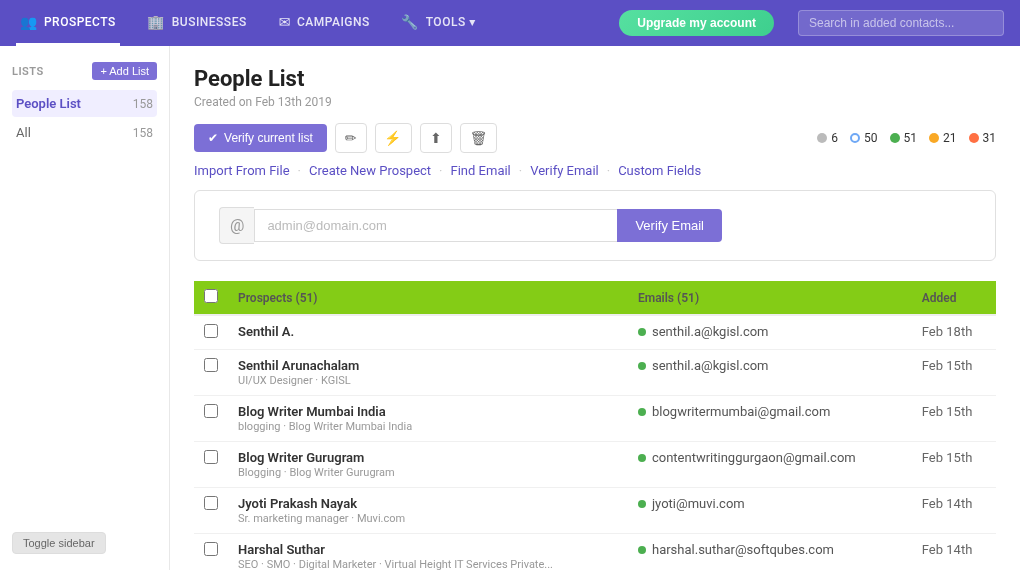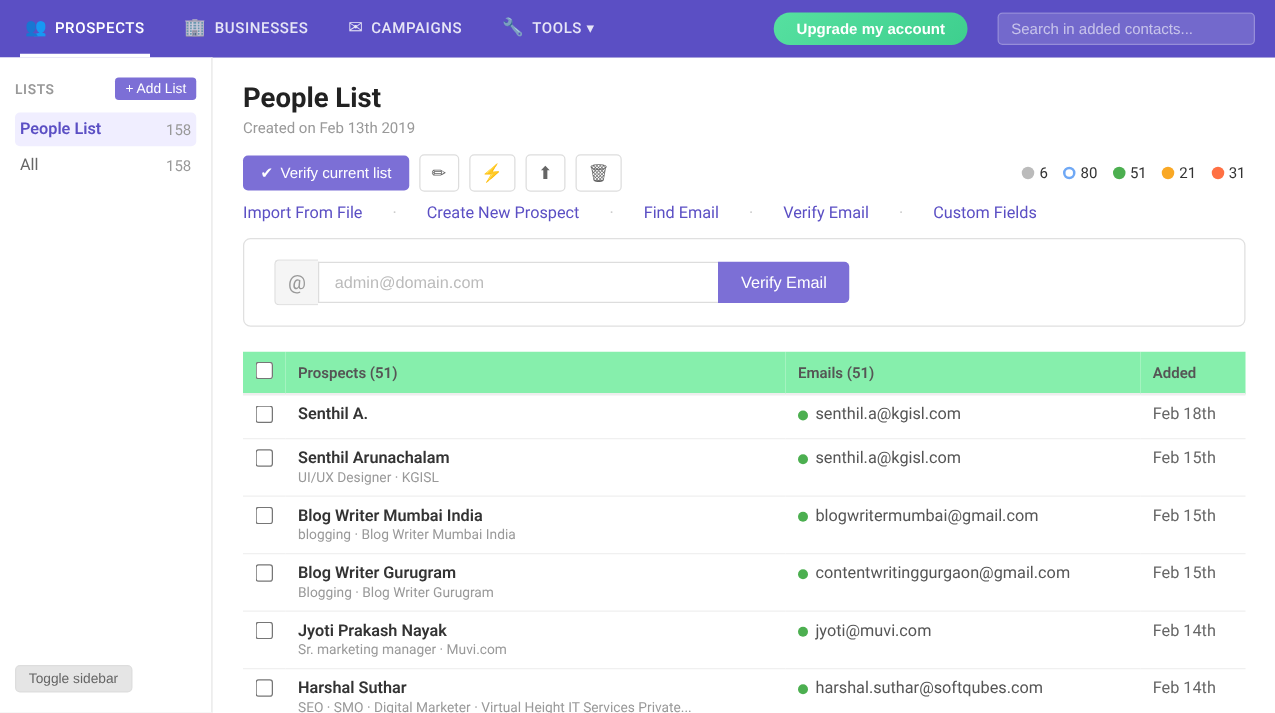--- a/index.html
+++ b/index.html
@@ -198,21 +198,21 @@
     .dot-grey { background: #bbb; }
     .dot-ring-blue { width: 10px; height: 10px; border: 2px solid #6fa8f5; border-radius: 50%; display: inline-block; }
     .dot-green { background: #4caf50; }
     .dot-yellow { background: #f9a825; }
     .dot-orange { background: #ff7043; }
 
     
     .action-links {
       display: flex;
       align-items: center;
-      gap: 16px;
+      gap: 0;
       margin-bottom: 12px;
       font-size: 13px;
     }
     .action-link {
       color: #5b4fc4;
       cursor: pointer;
       text-decoration: none;
     }
     .action-sep {
       color: #ccc;
@@ -237,21 +237,21 @@
       border-right: none;
       padding: 8px 10px;
       border-radius: 4px 0 0 4px;
     }
     .email-input {
       border: 1px solid #ddd;
       border-right: none;
       padding: 8px 12px;
       font-size: 13px;
       color: #bbb;
-      width: 320px;
+      width: 363px;
       outline: none;
     }
     .email-input::placeholder { color: #bbb; }
     .verify-email-btn {
       background: #7c6fd6;
       color: #fff;
       border: none;
       padding: 9px 18px;
       font-size: 13px;
       cursor: pointer;
@@ -264,21 +264,21 @@
       width: 100%;
       border-collapse: collapse;
     }
     .prospects-table th {
       text-align: left;
       font-size: 12px;
       font-weight: 600;
       color: #555;
       padding: 8px 10px;
       border-bottom: 2px solid #eee;
-      background: #86efac;
+      background: #84cc16;
     }
     .prospects-table td {
       padding: 8px 10px;
       border-bottom: 1px solid #f0f0f0;
       vertical-align: top;
     }
     .checkbox-cell {
       width: 30px;
     }
     .prospect-name {
@@ -367,21 +367,21 @@
       <button class="toolbar-icon-btn">⬆</button>
       <button class="toolbar-icon-btn">🗑</button>
 
       <div class="status-dots">
         <div class="status-dot-item">
           <span class="dot dot-grey"></span>
           <span>6</span>
         </div>
         <div class="status-dot-item">
           <span class="dot-ring-blue"></span>
-          <span>80</span>
+          <span>50</span>
         </div>
         <div class="status-dot-item">
           <span class="dot dot-green"></span>
           <span>51</span>
         </div>
         <div class="status-dot-item">
           <span class="dot dot-yellow"></span>
           <span>21</span>
         </div>
         <div class="status-dot-item">

